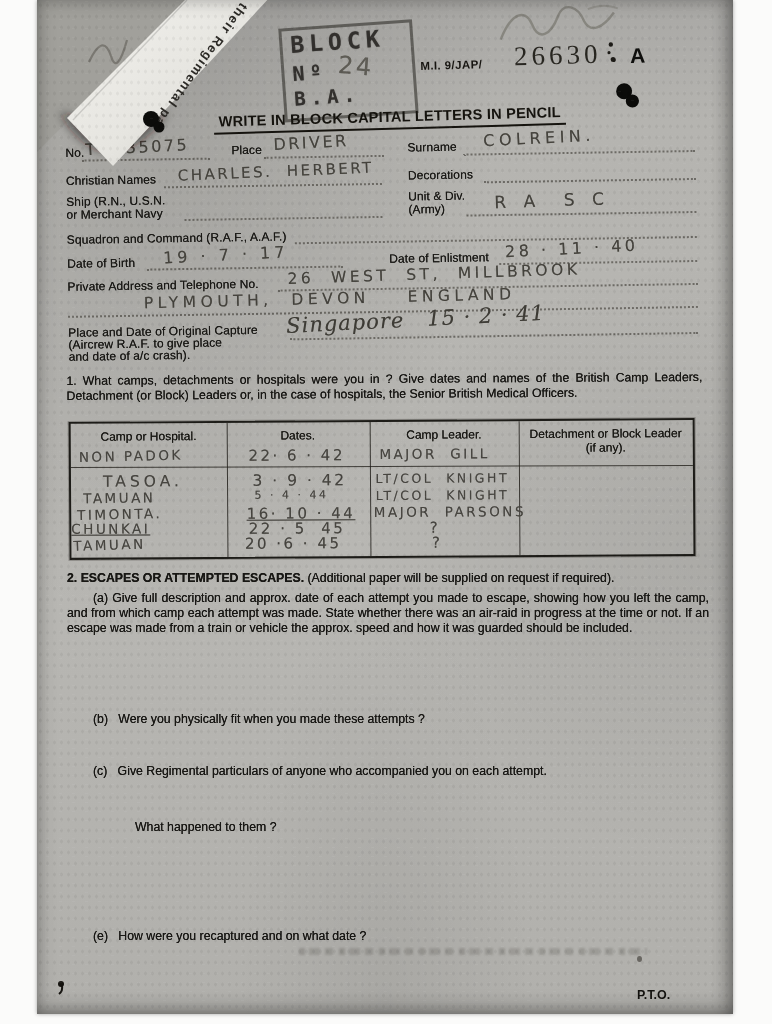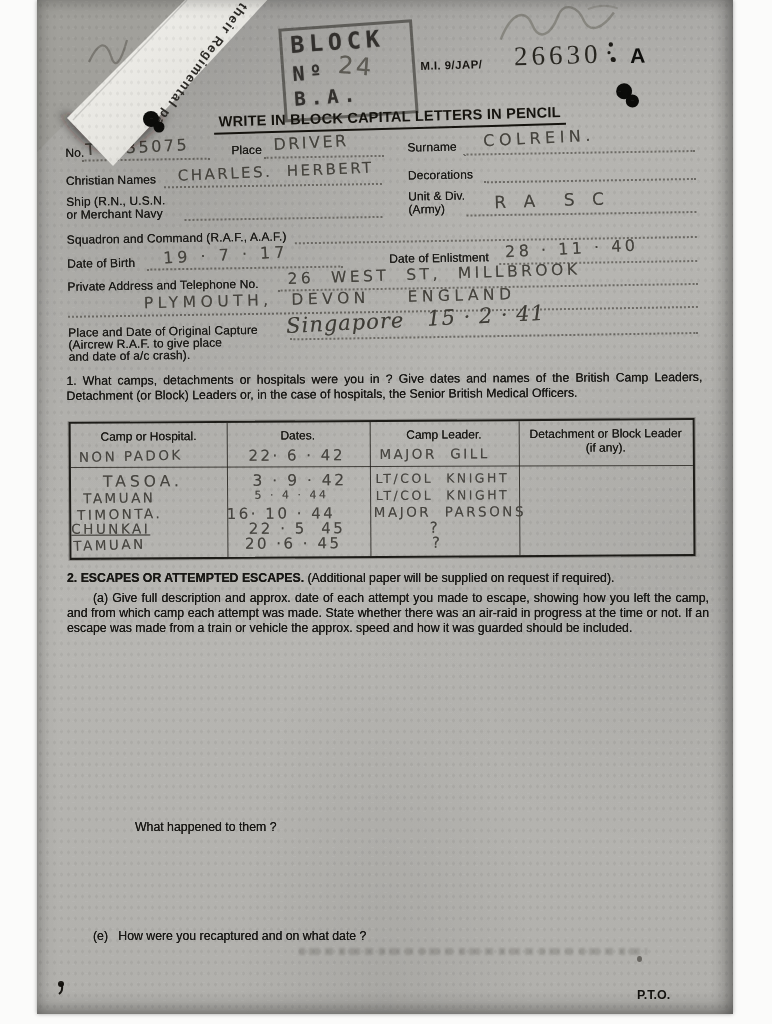--- a/index.html
+++ b/index.html
@@ -180,21 +180,21 @@
         <span></span>
       </div>
       <div class="trow" style="top:66px;">
         <span style="padding-left:12px;transform:rotate(-.5deg);">TAMUAN</span>
         <span style="padding-left:28px;font-size:11px;">5 · 4 · 44</span>
         <span style="padding-left:6px;font-size:12.5px;">LT/COL  KNIGHT</span>
         <span></span>
       </div>
       <div class="trow" style="top:82px;">
         <span style="padding-left:6px;transform:rotate(-1deg);">TIMONTA.</span>
-        <span style="font-size:15px;">16· 10 · 44</span>
+        <span style="padding-left:20px;font-size:15px;text-decoration:underline;">16· 10 · 44</span>
         <span style="padding-left:4px;">MAJOR  PARSONS</span>
         <span></span>
       </div>
       <div class="trow" style="top:97px;">
         <span style="text-decoration:underline;">CHUNKAI</span>
         <span style="padding-left:22px;font-size:15px;">22 · 5  45</span>
         <span style="padding-left:60px;font-size:15px;">?</span>
         <span></span>
       </div>
       <div class="trow" style="top:112px;">
@@ -204,20 +204,22 @@
         <span></span>
       </div>
     </div>
   </div>
 
   <div class="q" style="left:30px;top:571px;white-space:normal;width:640px;">
     <span style="font-weight:700;">2.   ESCAPES OR ATTEMPTED ESCAPES.</span><span>   (Additional paper will be supplied on request if required).</span>
   </div>
   <div class="para" style="left:30px;top:591px;width:642px;text-indent:26px;">(a)    Give full description and approx. date of each attempt you made to escape, showing how you left the camp, and from which camp each attempt was made.   State whether there was an air-raid in progress at the time or not.   If an escape was made from a train or vehicle the approx. speed and how it was guarded should be included.</div>
 
+  <div class="q" style="left:56px;top:712px;">(b)   Were you physically fit when you made these attempts ?</div>
+  <div class="q" style="left:56px;top:764px;">(c)   Give Regimental particulars of anyone who accompanied you on each attempt.</div>
   <div class="q" style="left:98px;top:820px;">What happened to them ?</div>
   <div class="q" style="left:56px;top:929px;">(e)   How were you recaptured and on what date ?</div>
 
   <div class="bleed"></div>
 
   <svg class="abs" style="left:18px;top:978px;" width="16" height="18">
     <circle cx="6" cy="6" r="3" fill="#15130f"></circle>
     <path d="M7,8 q1,5 -3,8" stroke="#15130f" stroke-width="2" fill="none"></path>
   </svg>
   <div class="speck" style="left:600px;top:956px;width:5px;height:6px;background:rgba(45,42,36,.55);"></div>

